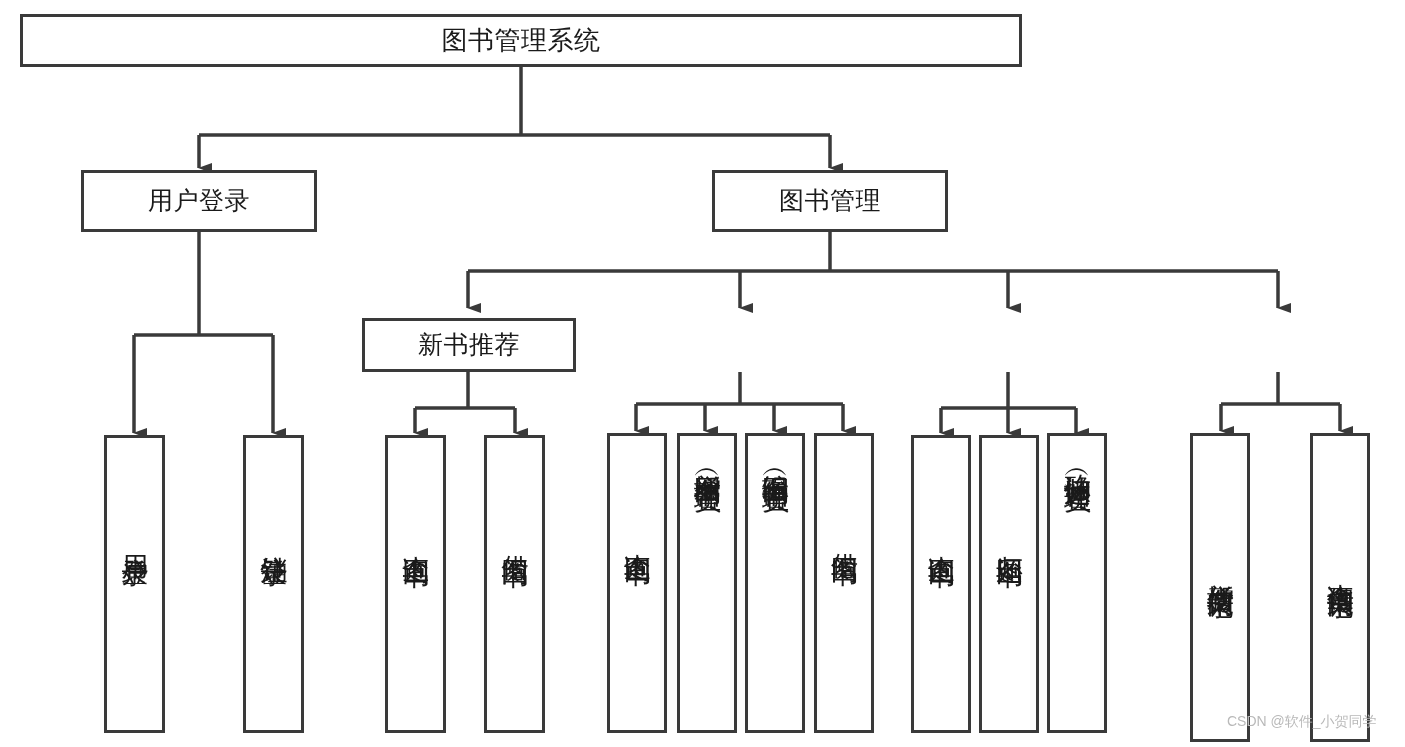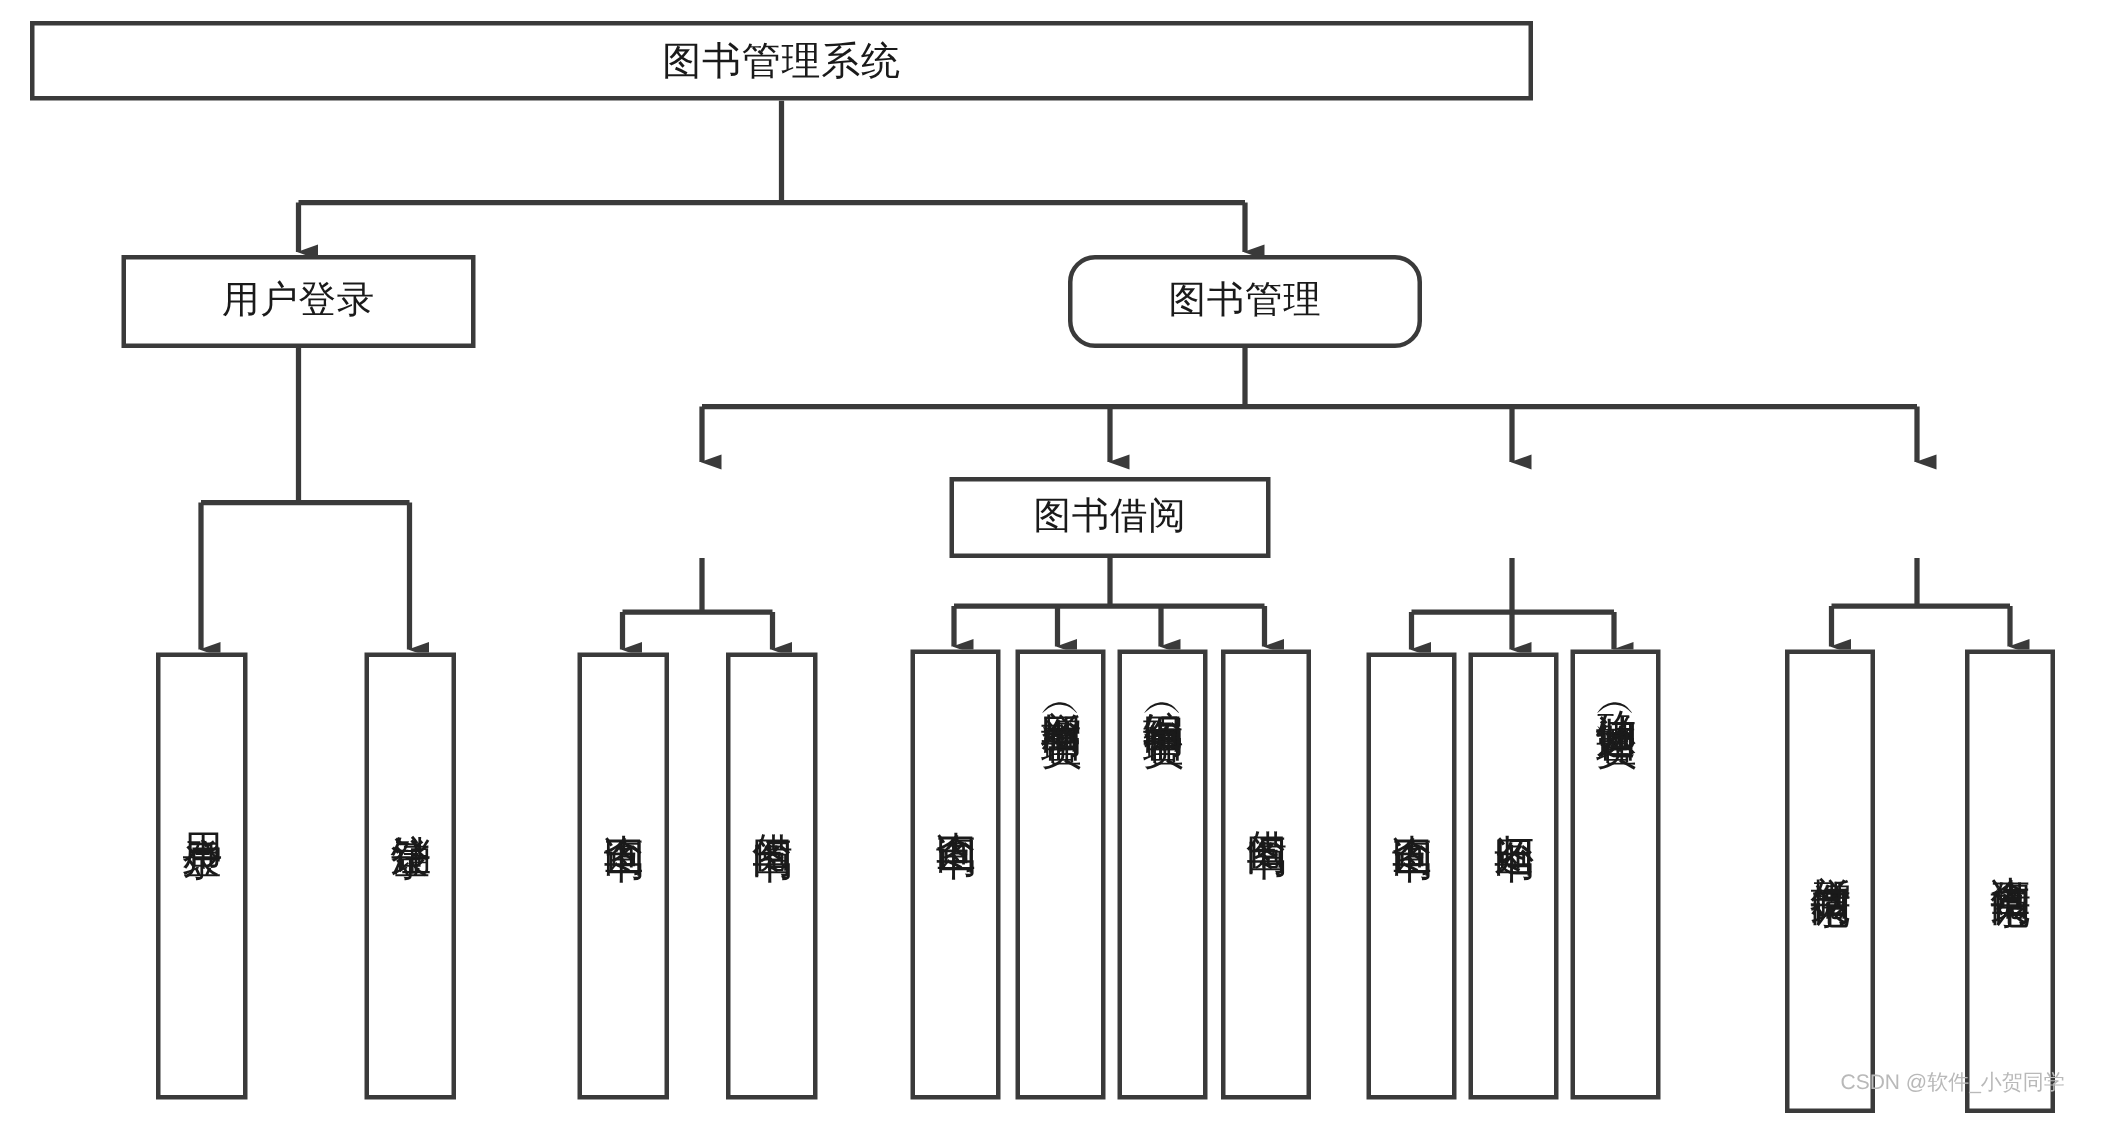--- a/index.html
+++ b/index.html
@@ -134,26 +134,26 @@
     </g>
   </svg>
 
   <div class="node horiz root" style="left:20px; top:14px; width:1002px; height:53px;">
     <span class="label">图书管理系统</span>
   </div>
 
   <div class="node horiz" style="left:81px; top:170px; width:236px; height:62px;">
     <span class="label">用户登录</span>
   </div>
-  <div class="node horiz" style="left:712px; top:170px; width:236px; height:62px;border-radius:18px;">
+  <div class="node horiz" style="left:712px; top:170px; width:236px; height:62px;">
     <span class="label">图书管理</span>
   </div>
 
-  <div class="node horiz" style="left:633px; top:318px; width:214px; height:54px;">
-    <span class="label">图书借阅</span>
+  <div class="node horiz" style="left:362px; top:318px; width:214px; height:54px;">
+    <span class="label">新书推荐</span>
   </div>
 
   <div class="node vert mid" style="left:104px; top:435px; width:61px; height:298px;">
     <span class="label">用户登录</span>
   </div>
   <div class="node vert mid" style="left:243px; top:435px; width:61px; height:298px;">
     <span class="label">注销登录</span>
   </div>
 
   <div class="node vert mid" style="left:385px; top:435px; width:61px; height:298px;">

